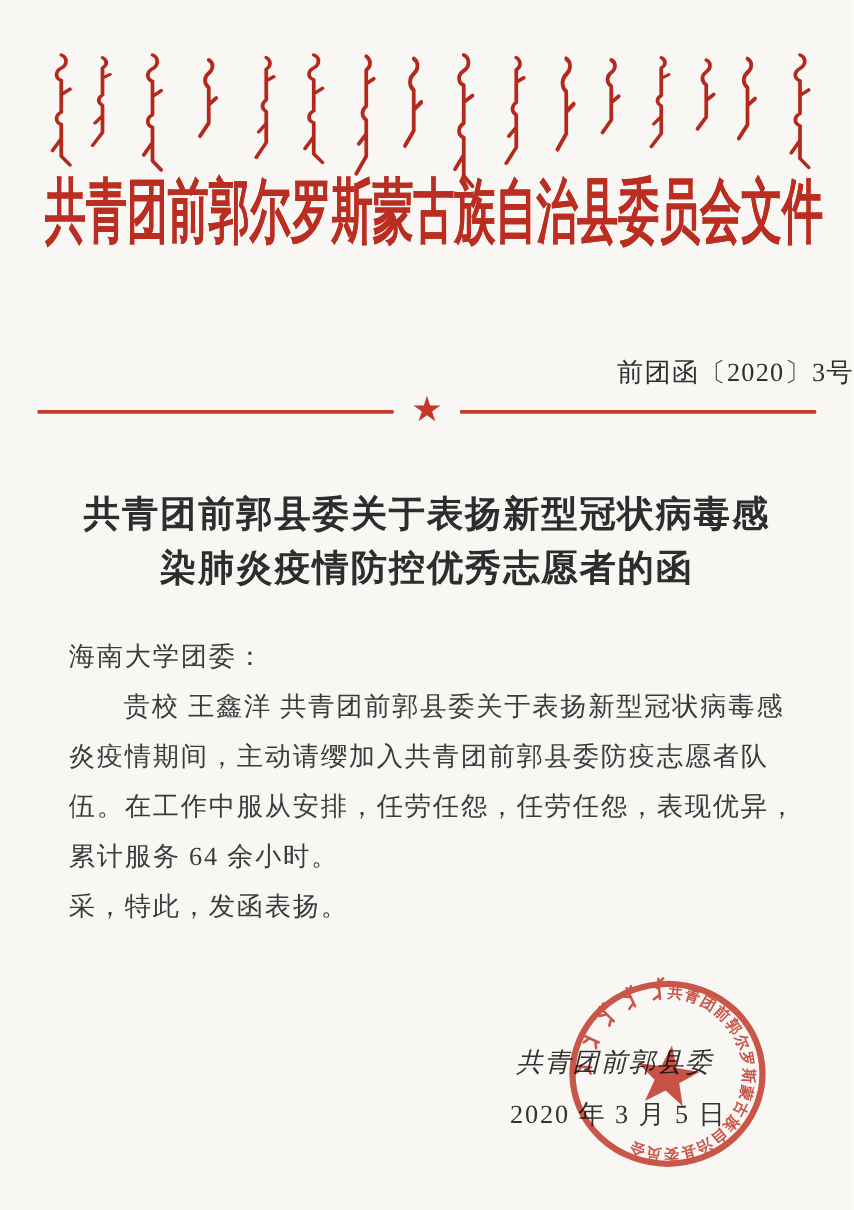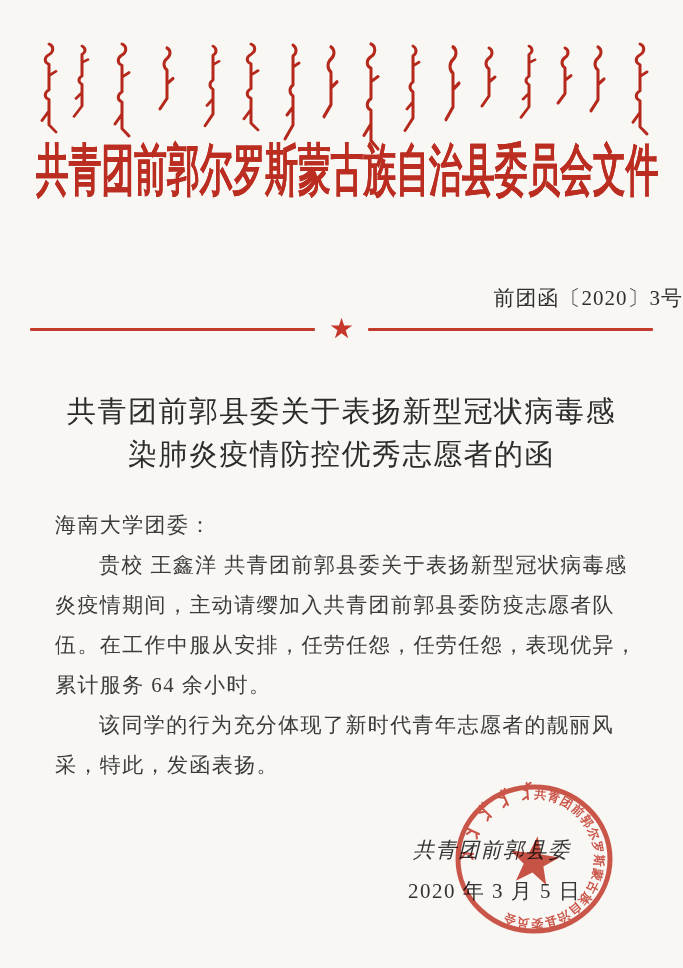--- a/index.html
+++ b/index.html
@@ -28,21 +28,21 @@
     text-align:right;font-size:21px;letter-spacing:1px;color:#2f2f2f;
   }
   .red-rule{
     position:absolute;left:30px;top:318px;width:623px;height:22px;
     display:flex;align-items:center;gap:14px;
   }
   .red-rule .seg{flex:1;height:3px;background:#c23b2b;border-radius:1px;}
   .red-rule .star{color:#c5372a;font-size:28px;line-height:22px;flex:0 0 auto;}
   .main-title{
     position:absolute;left:0;width:683px;text-align:center;
-    font-size:29px;font-weight:400;color:#2d2d2d;letter-spacing:1.5px;
+    font-size:29px;font-weight:700;color:#2d2d2d;letter-spacing:1.5px;
   }
   .main-title.l1{top:392px;}
   .main-title.l2{top:435px;}
   .body-block{
     position:absolute;left:55px;top:505px;width:575px;
     font-size:21px;letter-spacing:1.4px;line-height:40px;color:#3b3b3b;
   }
   .body-line{height:40px;white-space:nowrap;}
   .body-line.indent{padding-left:44px;}
   .sig-org{
@@ -101,21 +101,20 @@
 
   <div class="main-title l1">共青团前郭县委关于表扬新型冠状病毒感</div>
   <div class="main-title l2">染肺炎疫情防控优秀志愿者的函</div>
 
   <div class="body-block">
     <div class="body-line">海南大学团委：</div>
     <div class="body-line indent">贵校 王鑫洋 共青团前郭县委关于表扬新型冠状病毒感</div>
     <div class="body-line">炎疫情期间，主动请缨加入共青团前郭县委防疫志愿者队</div>
     <div class="body-line">伍。在工作中服从安排，任劳任怨，任劳任怨，表现优异，</div>
     <div class="body-line">累计服务 64 余小时。</div>
-    <div class="body-line indent">该同学的行为充分体现了新时代青年志愿者的靓丽风</div>
     <div class="body-line">采，特此，发函表扬。</div>
   </div>
 
   <div class="sig-org">共青团前郭县委</div>
   <div class="sig-date">2020 年 3 月 5 日</div>
 
   <svg class="seal" viewBox="0 0 170 162">
     <defs>
       <path id="sealArc" d="M85,19 A61,61 0 1 1 50,130" fill="none"></path>
       <path id="sealTick" d="M0,0 L0,16 M0,3 L5,0 M0,8 L5,11 M0,13 L-4,16" stroke="#c9392b" stroke-width="2" fill="none" stroke-linecap="round"></path>

